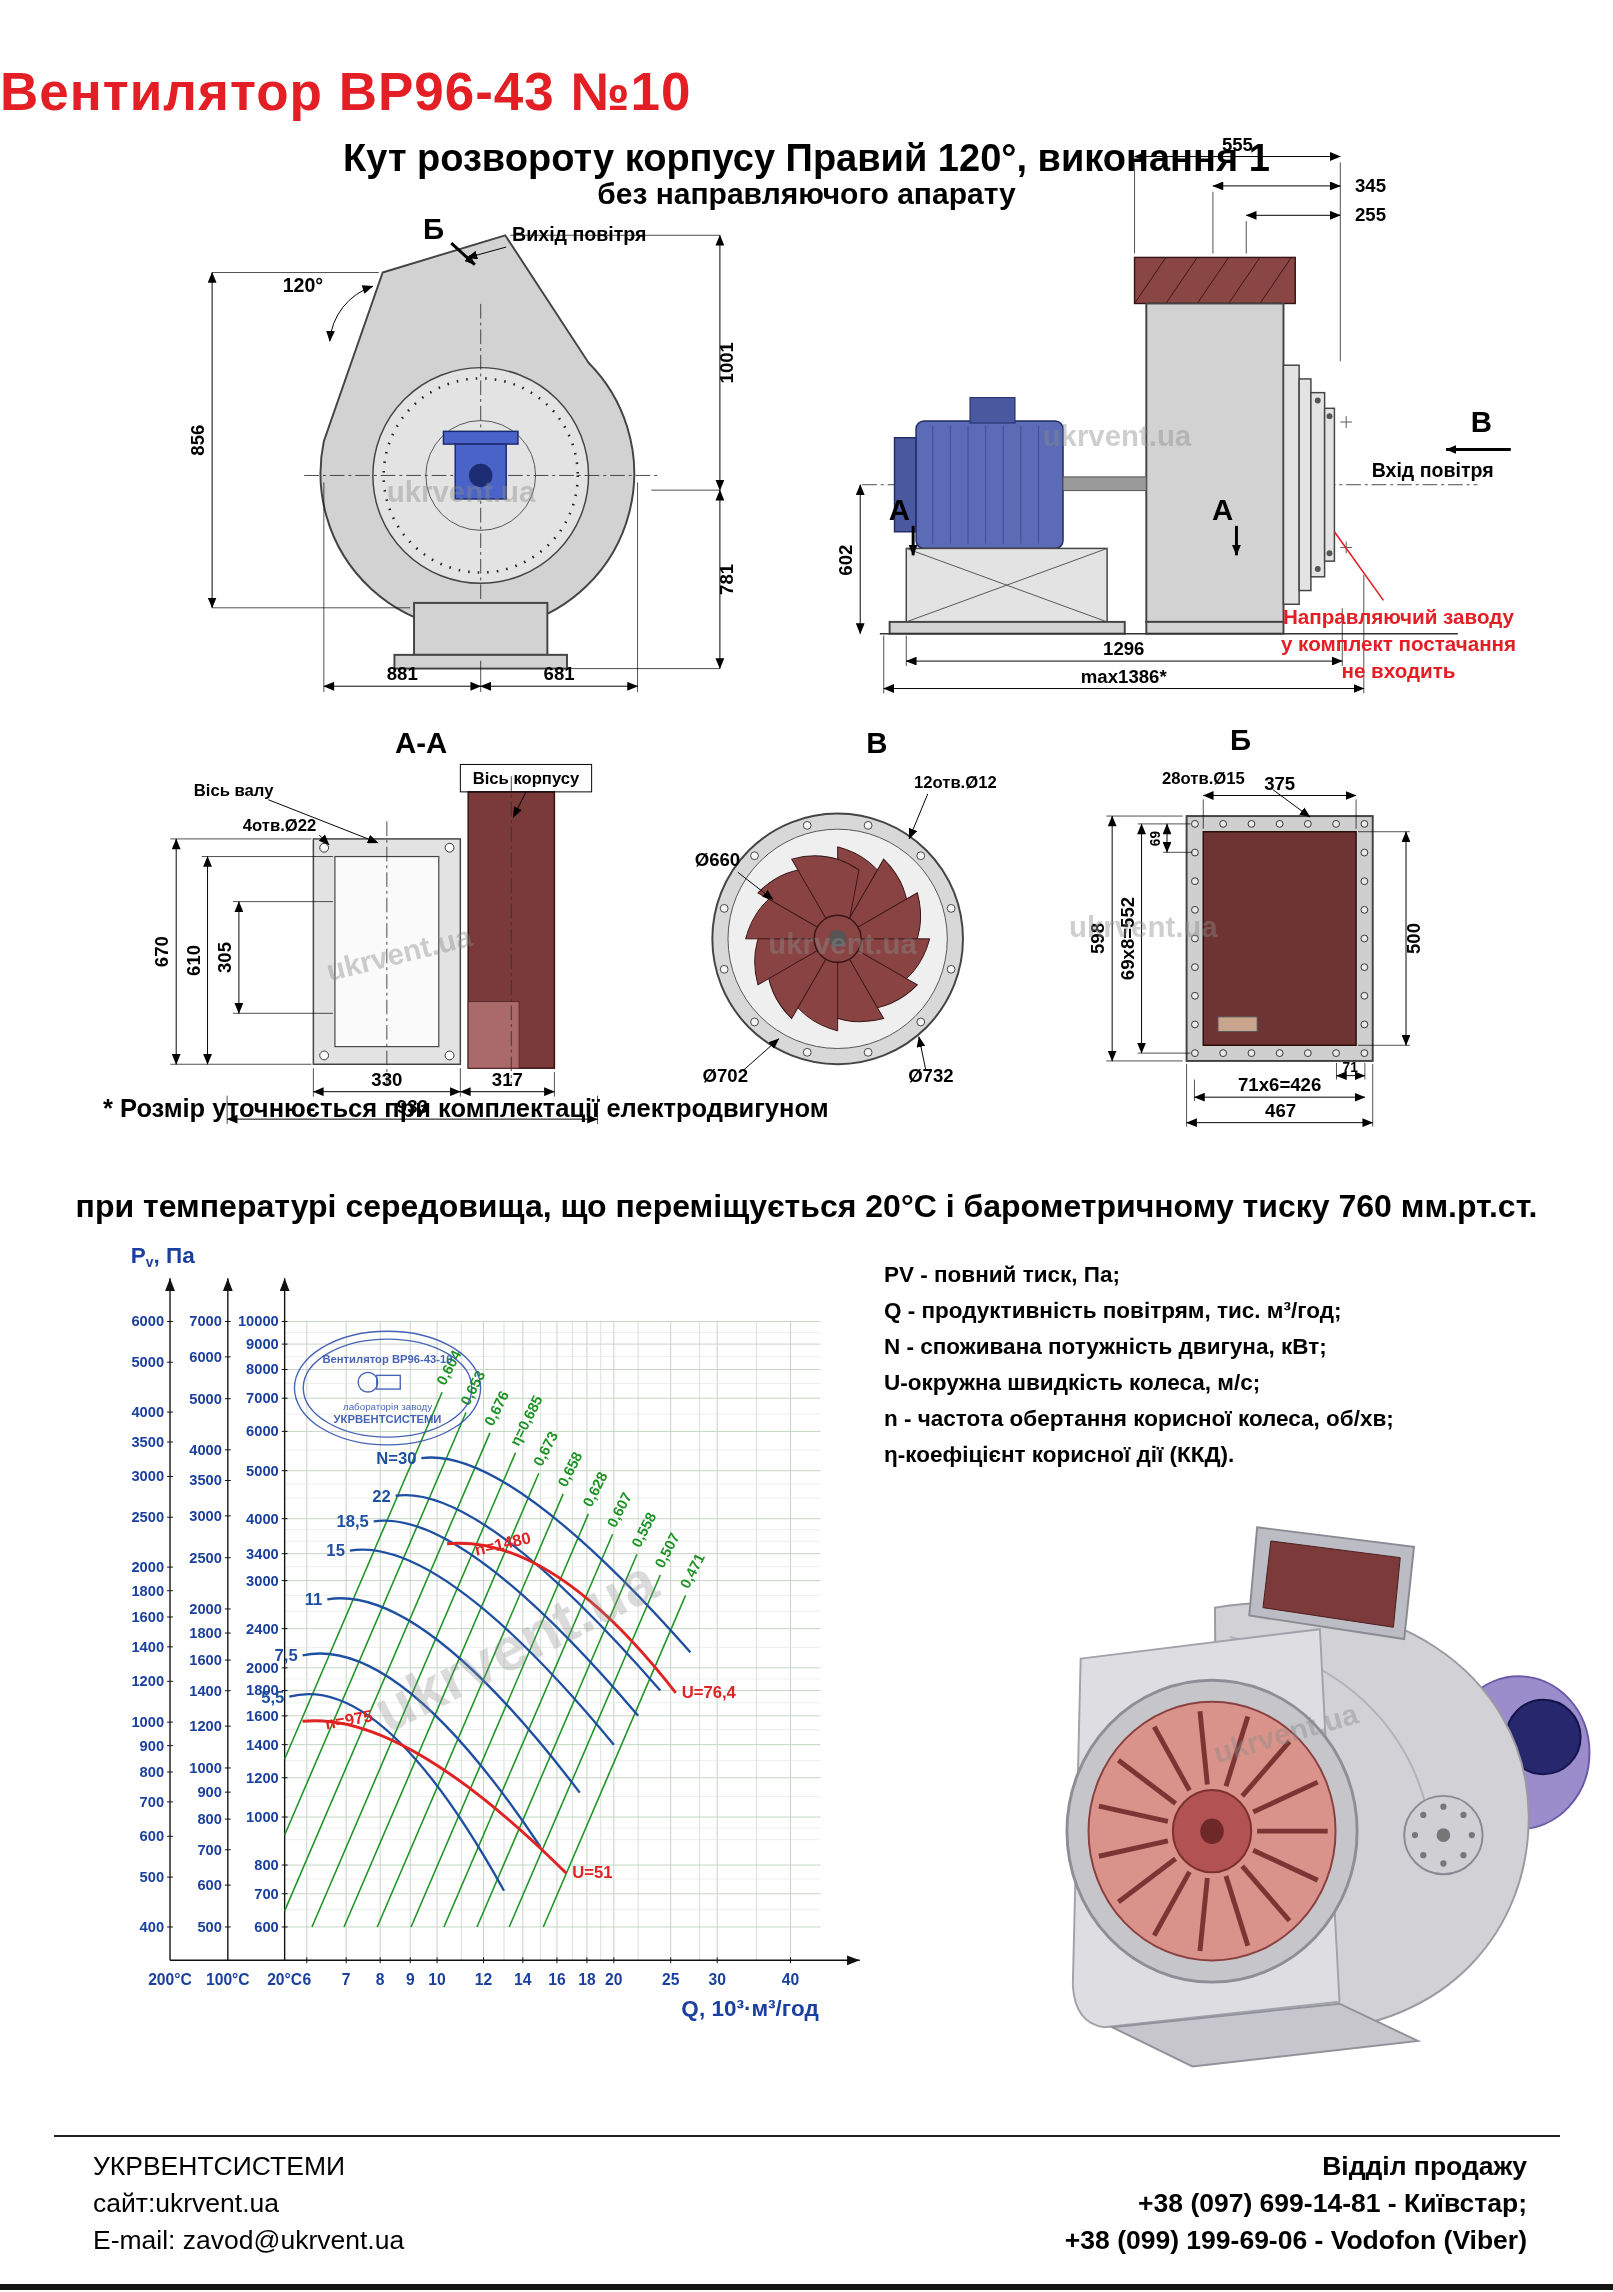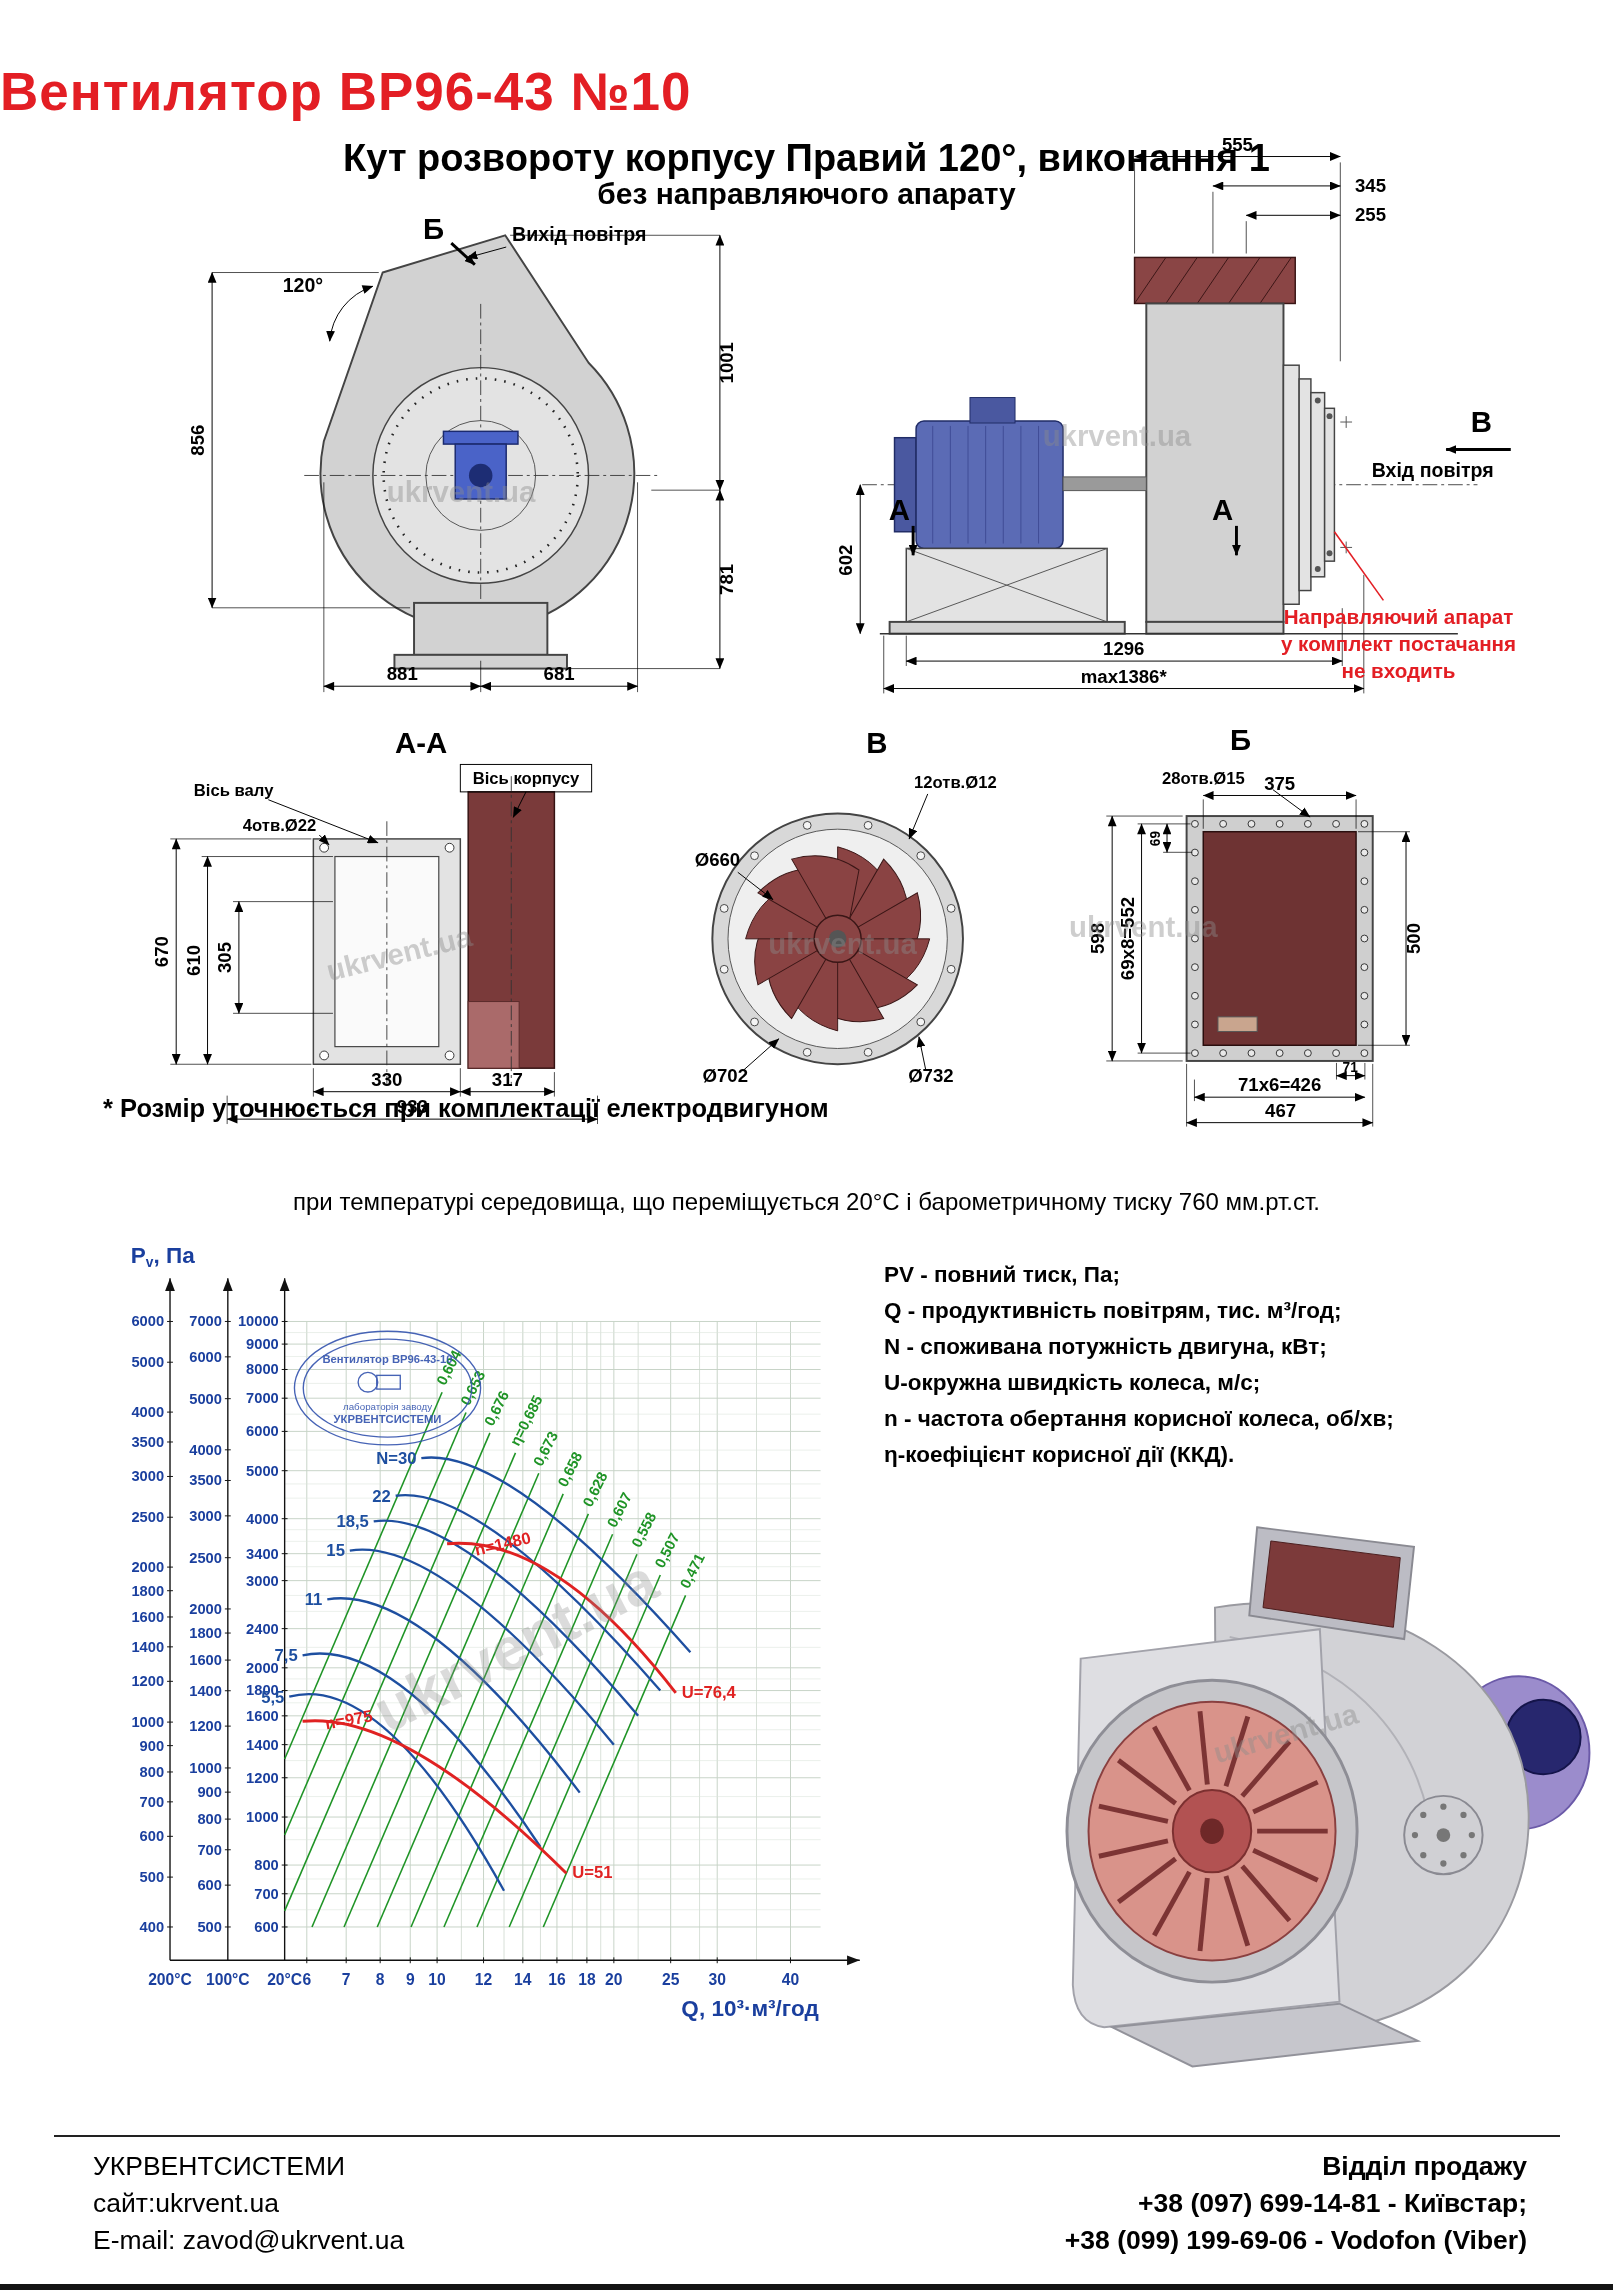--- a/index.html
+++ b/index.html
@@ -9,21 +9,21 @@
   .abs{position:absolute}
   .page-title{position:absolute;left:0;top:61px;width:100%;
               color:#e31e24;font-size:53px;font-weight:bold;letter-spacing:1px}
   .sub{position:absolute;left:0;width:100%;text-align:center;font-weight:bold;color:#000}
   .sub1{top:137px;font-size:38px}
   .sub2{top:177px;font-size:30px}
   .footnote{position:absolute;left:103px;top:1094px;font-size:25.5px;font-weight:bold}
   .redheading{position:absolute;left:0;top:1135px;width:100%;text-align:center;
               color:#e31e24;font-size:37px;font-weight:bold}
   .subheading{position:absolute;left:0;top:1188px;width:100%;text-align:center;
-              font-size:24px;font-weight:normal}
+              font-size:32px;font-weight:bold}
   .legend{position:absolute;left:884px;top:1257px;width:716px;font-size:22.5px;
           font-weight:bold;line-height:36px}
   .rednote{position:absolute;left:1237px;top:604px;width:323px;text-align:center;
            color:#e31e24;font-weight:bold;font-size:20.6px;line-height:1.3}
   .footer-rule{position:absolute;left:54px;top:2135px;width:1506px;height:2px;background:#222}
   .footer-left{position:absolute;left:93px;top:2148px;font-size:26.5px;line-height:37px}
   .footer-right{position:absolute;right:86px;top:2148px;text-align:right;font-size:26.5px;
                 line-height:37px;font-weight:bold}
   .bottom-bar{position:absolute;left:0;top:2284px;width:100%;height:5.9px;background:#141414}
 
@@ -209,21 +209,21 @@
       <text class="t-cut" x="78" y="396">А</text>
       <line class="cutline" x1="92" y1="402" x2="92" y2="432" marker-end="url(#ae)"></line>
       <text class="t-cut" x="408" y="396">А</text>
       <line class="cutline" x1="422" y1="402" x2="422" y2="432" marker-end="url(#ae)"></line>
       <path class="redline" d="M522 408 L572 478"></path>
     </g>
     <text class="wm" x="300" y="320">ukrvent.ua</text>
   </svg>
 
   <div class="rednote">
-    <div>Направляючий апарат</div>
+    <div>Направляючий заводу</div>
     <div>у комплект постачання</div>
     <div>не входить</div>
   </div>
 
   <svg class="abs" style="left:137px;top:723px" width="534" height="417" viewBox="0 0 545 425">
     <text class="t-cut" x="290" y="30">А-А</text>
     <g>
       <rect class="metal-l" x="180" y="118" width="150" height="230"></rect>
       <rect x="202" y="136" width="106" height="194" fill="#fafafa" stroke="#444" stroke-width="1.2"></rect>
       <circle cx="191" cy="127" r="4.5" fill="#fff" stroke="#333"></circle>

